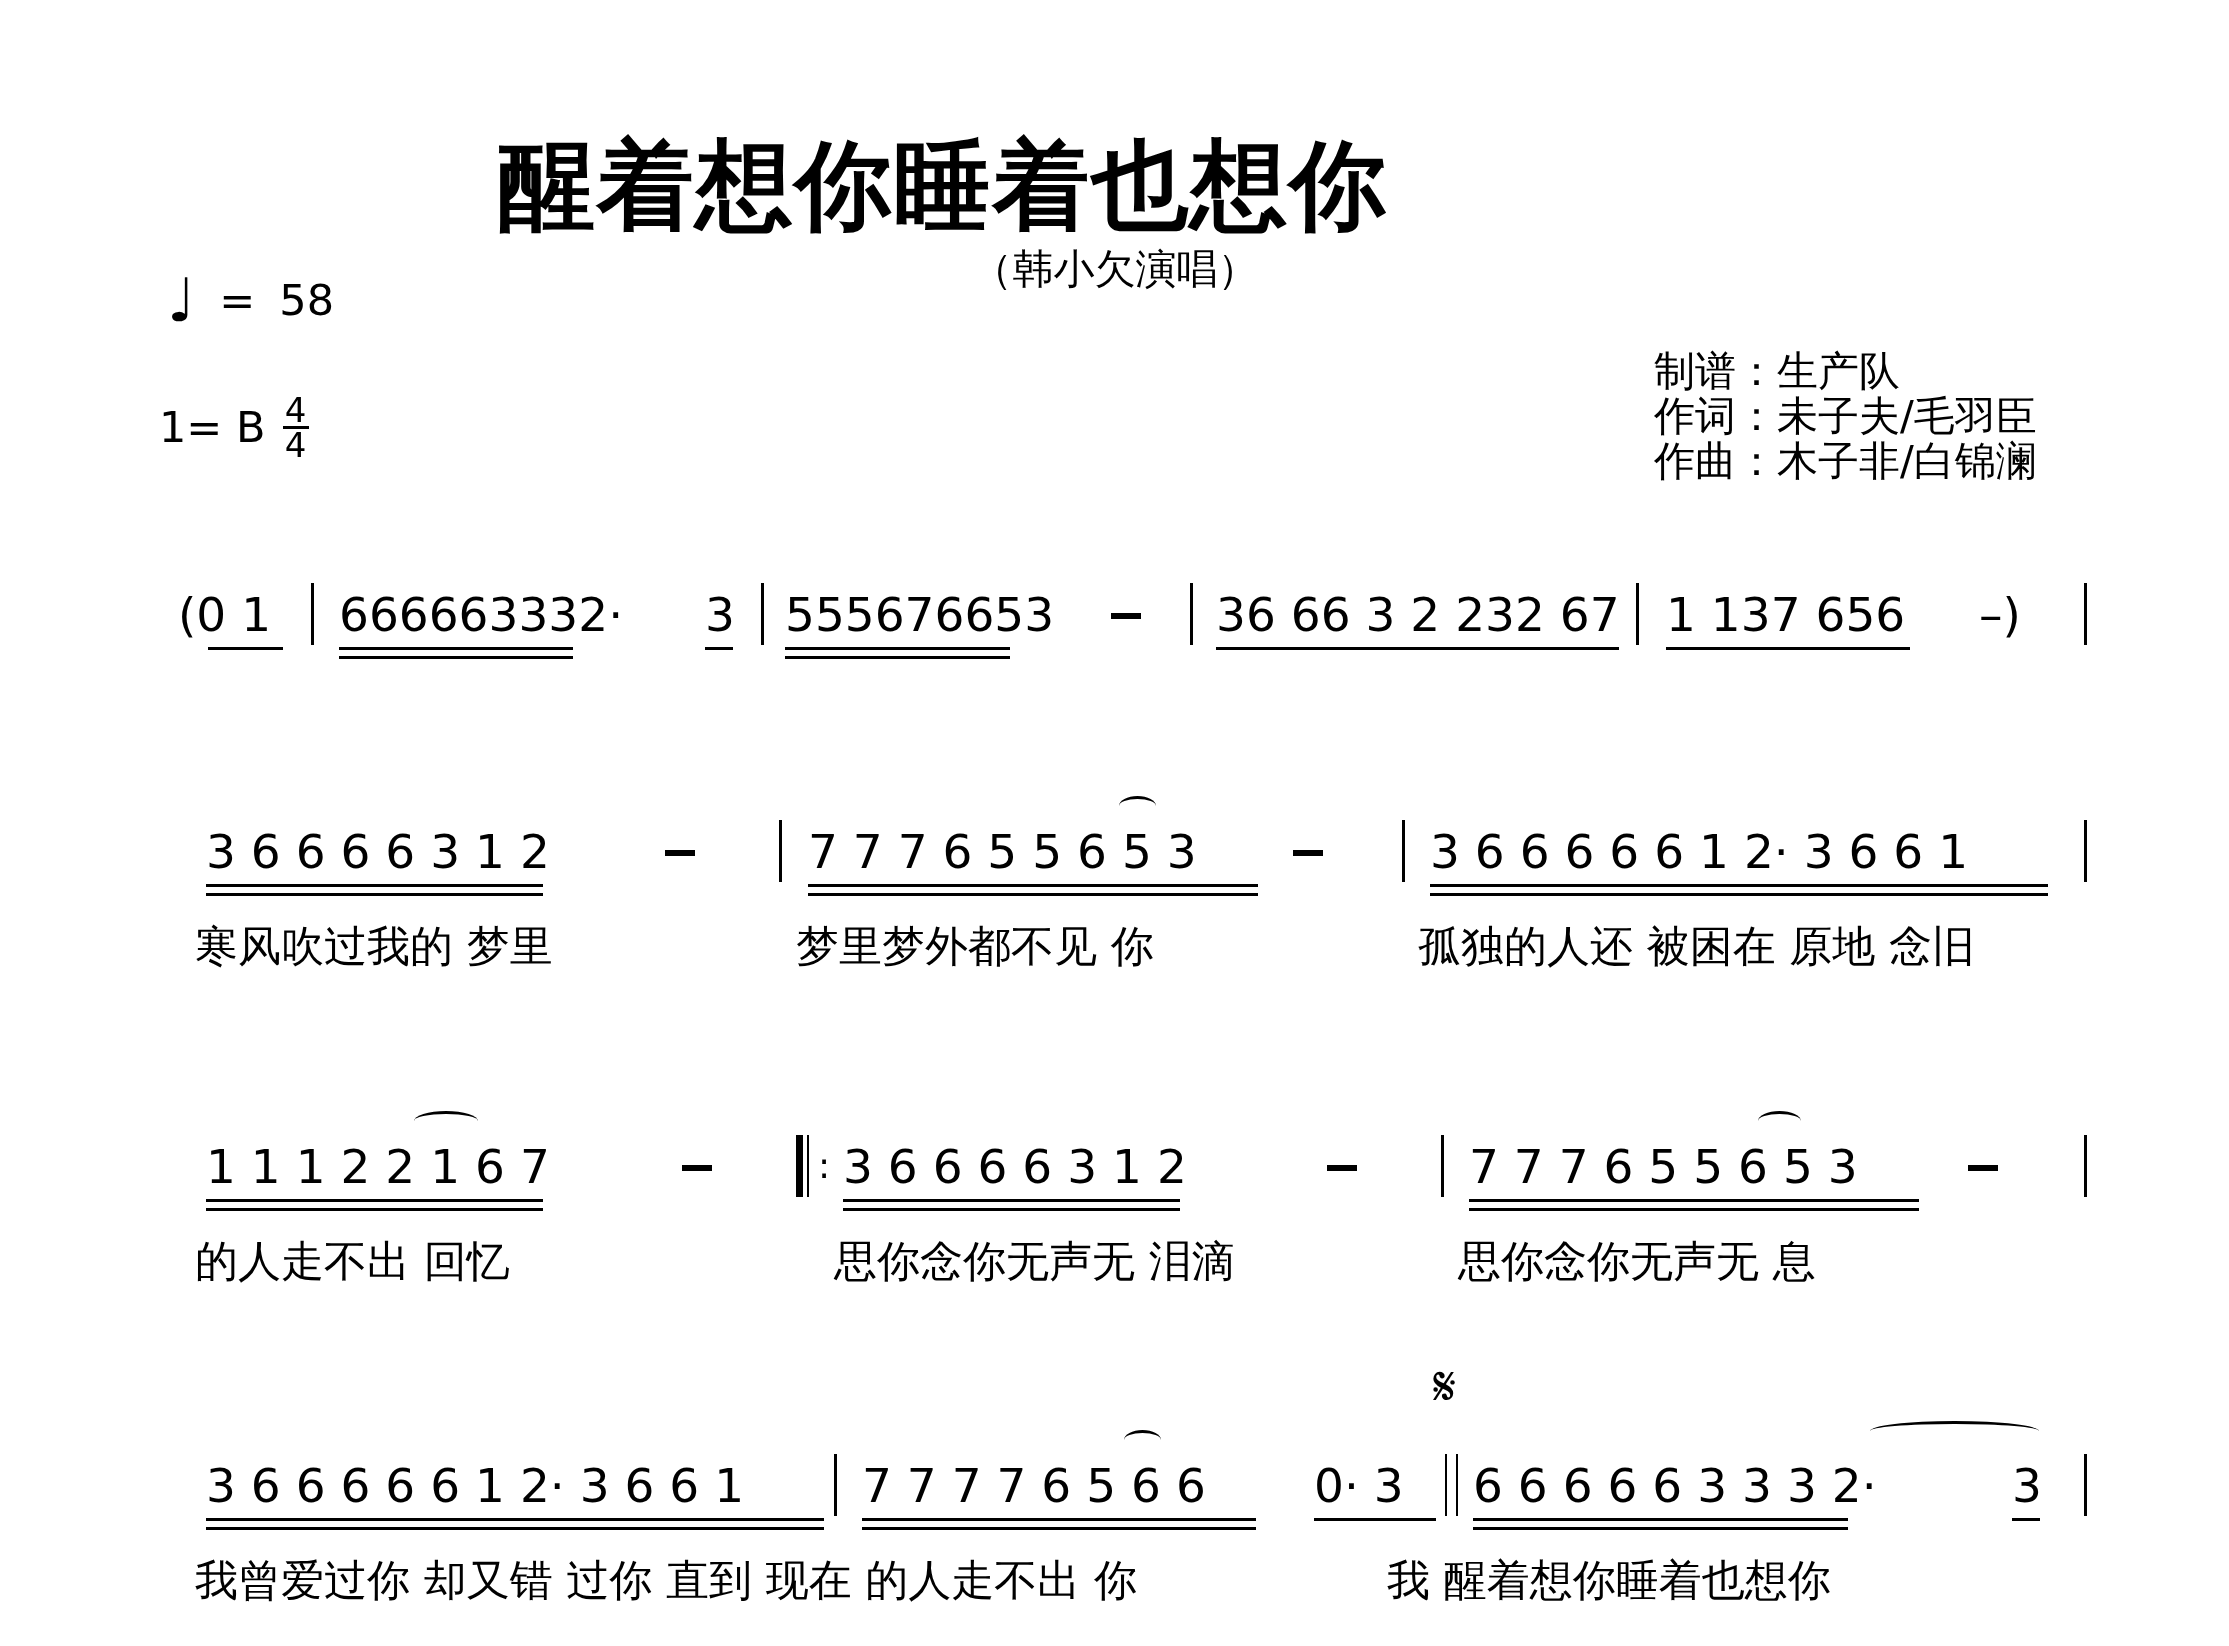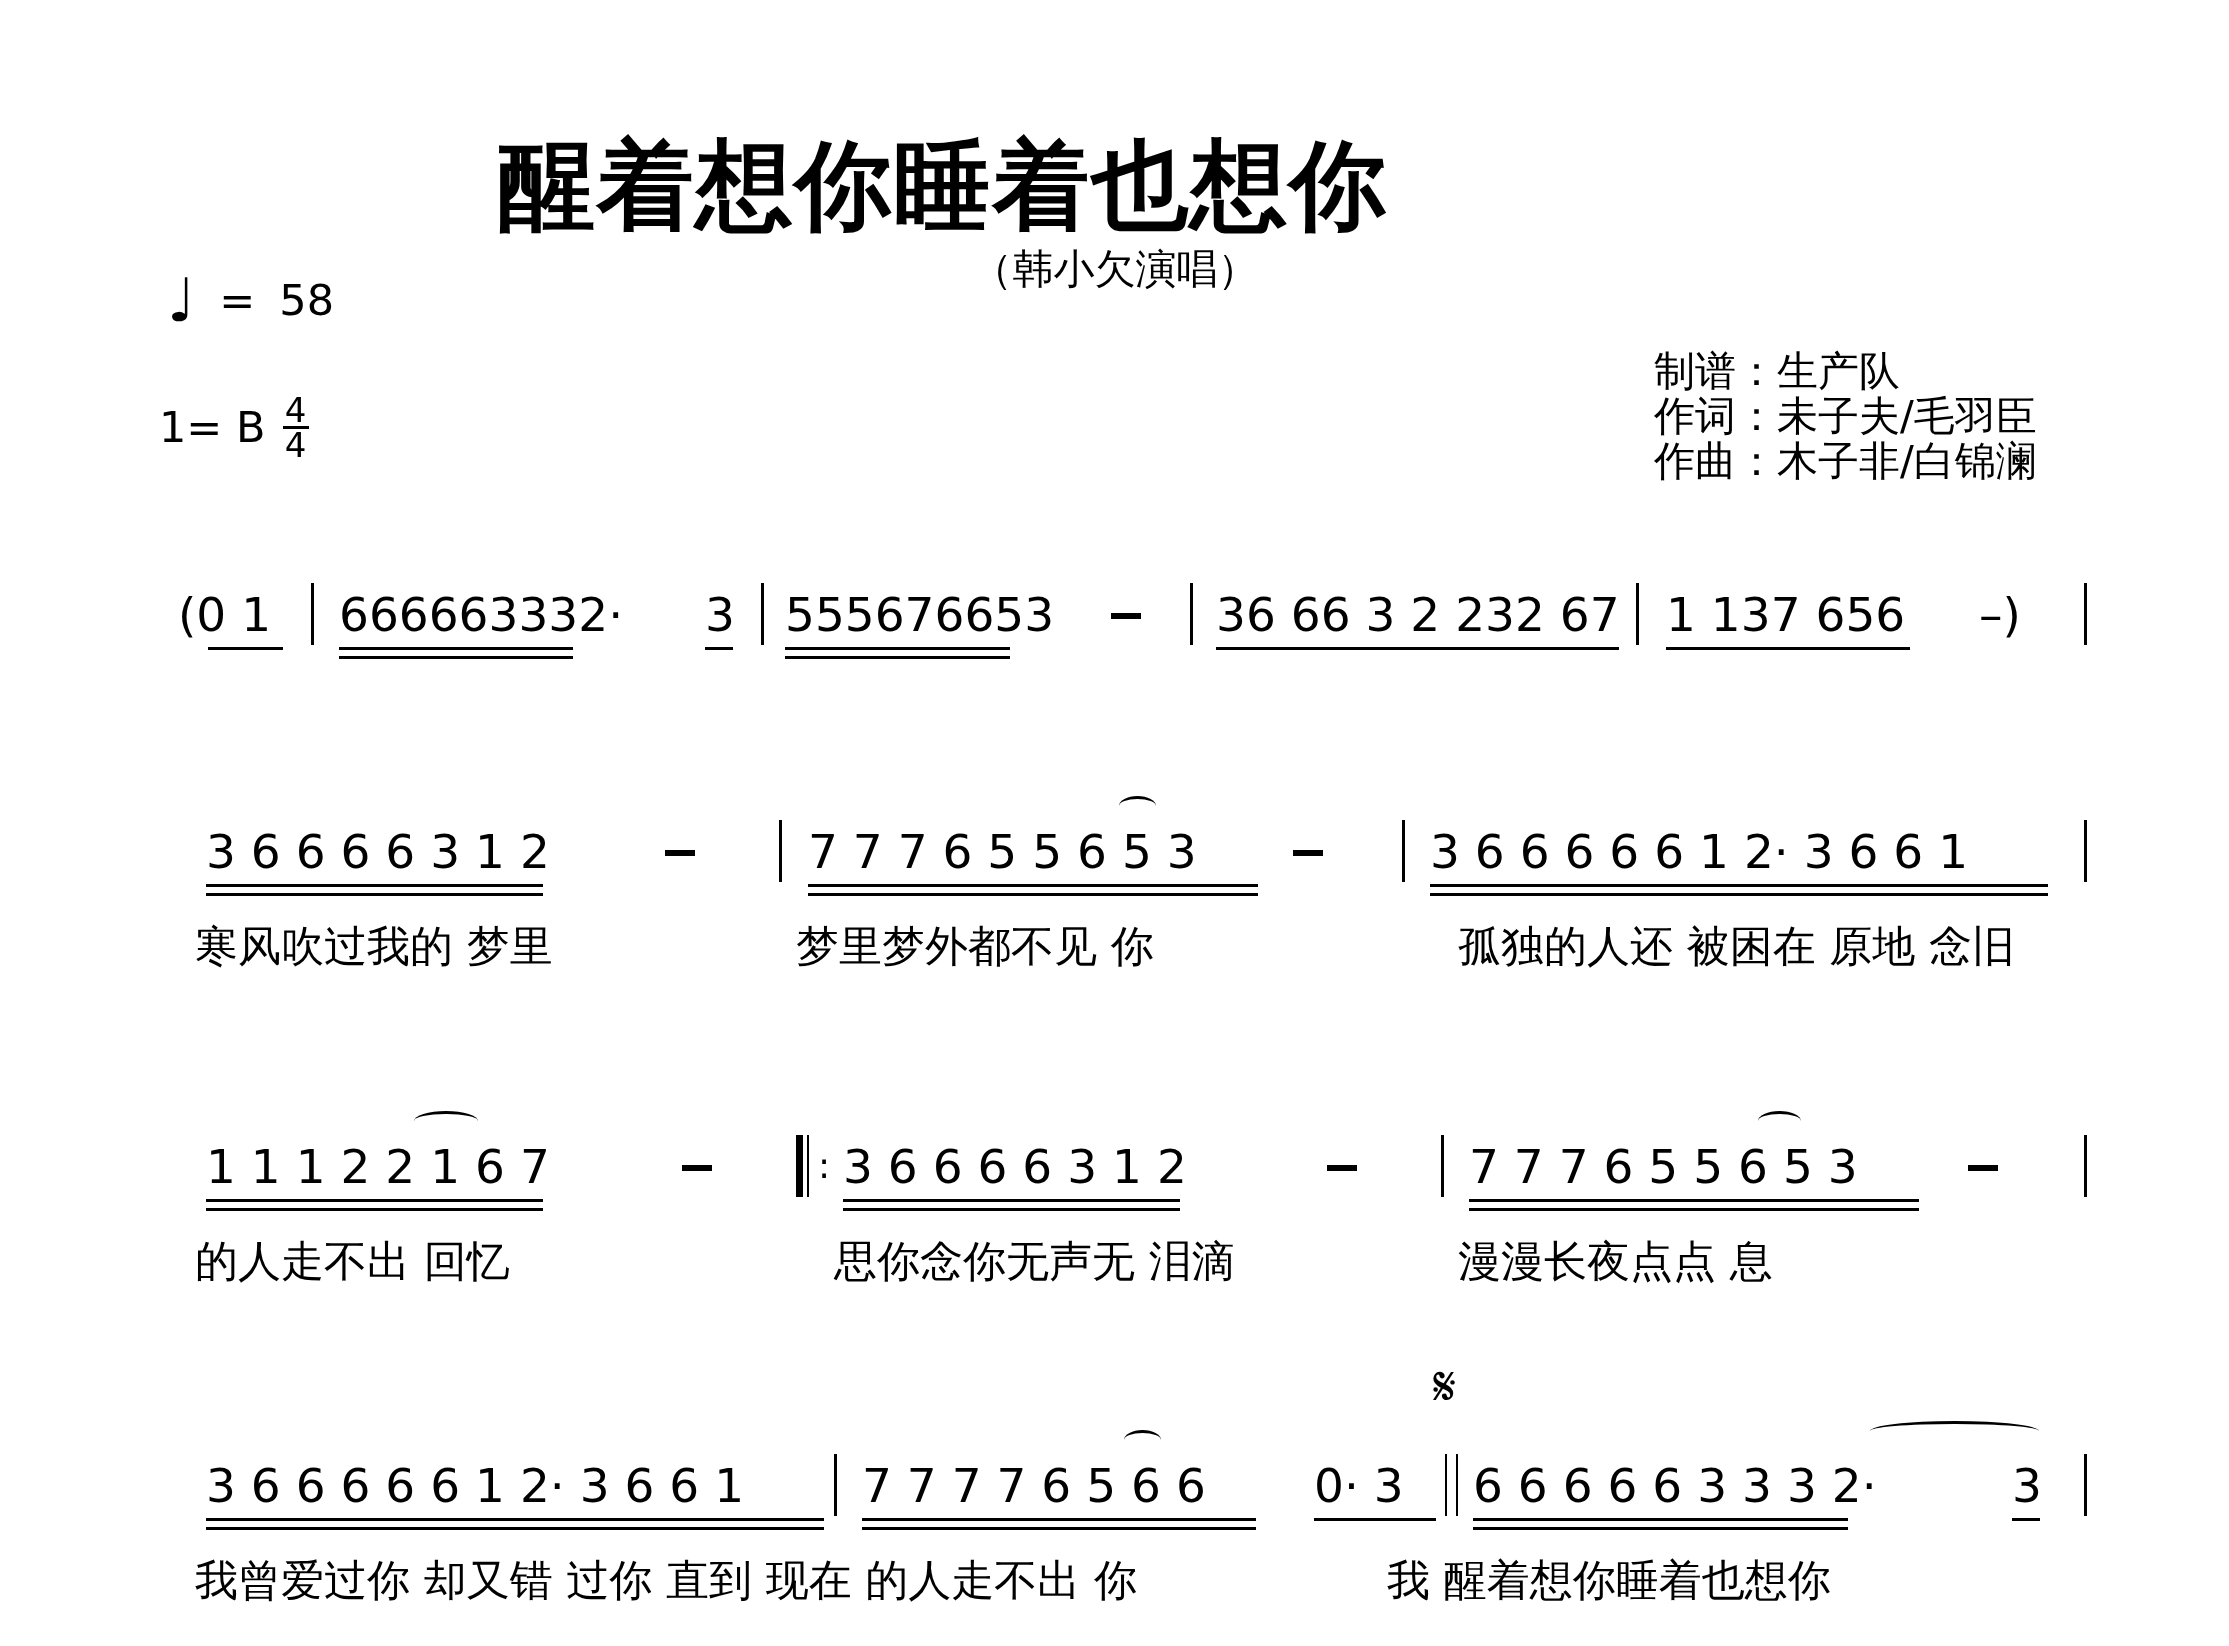--- a/index.html
+++ b/index.html
@@ -90,21 +90,21 @@
       <div class="barline" style="left: 601px;"></div>
       <div class="ntok" style="left: 630px;">7 7 7 6 5 5 6 5 3</div>
       <div class="dash" style="left: 1115px;"></div>
       <div class="barline" style="left: 1224px;"></div>
       <div class="ntok" style="left: 1252px;">3 6 6 6 6  6 1 2·  3 6  6 1</div>
       <div class="barline" style="left: 1906px;"></div>
     </div>
   <div class="lyrics">
       <div class="ltok" style="left: 17px;">寒风吹过我的 梦里</div>
       <div class="ltok" style="left: 618px;">梦里梦外都不见  你</div>
-      <div class="ltok" style="left: 1280px;">孤独的人还 被困在   原地  念旧</div>
+      <div class="ltok" style="left: 1240px;">孤独的人还 被困在   原地  念旧</div>
     </div>
   <div class="uline" style="left:28px;top:60px;width:337px;"></div>
   <div class="uline" style="left:28px;top:69px;width:337px;"></div>
   <div class="uline" style="left:630px;top:60px;width:450px;"></div>
   <div class="uline" style="left:630px;top:69px;width:450px;"></div>
   <div class="uline" style="left:1252px;top:60px;width:618px;"></div>
   <div class="uline" style="left:1252px;top:69px;width:618px;"></div>
   <div class="slur" style="left:941px;top:-28px;width:37px;"></div>
 </div>
 
@@ -118,21 +118,21 @@
       <div class="ntok" style="left: 665px;">3 6 6 6 6 3  1 2</div>
       <div class="dash" style="left: 1149px;"></div>
       <div class="barline" style="left: 1263px;"></div>
       <div class="ntok" style="left: 1291px;">7 7 7 6 5 5 6 5 3</div>
       <div class="dash" style="left: 1790px;"></div>
       <div class="barline" style="left: 1906px;"></div>
     </div>
   <div class="lyrics">
       <div class="ltok" style="left: 17px;">的人走不出    回忆</div>
       <div class="ltok" style="left: 656px;">思你念你无声无 泪滴</div>
-      <div class="ltok" style="left: 1280px;">漫漫长夜点点  息</div>
+      <div class="ltok" style="left: 1280px;">思你念你无声无  息</div>
     </div>
   <div class="uline" style="left:28px;top:60px;width:337px;"></div>
   <div class="uline" style="left:28px;top:69px;width:337px;"></div>
   <div class="uline" style="left:665px;top:60px;width:337px;"></div>
   <div class="uline" style="left:665px;top:69px;width:337px;"></div>
   <div class="uline" style="left:1291px;top:60px;width:450px;"></div>
   <div class="uline" style="left:1291px;top:69px;width:450px;"></div>
   <div class="slur" style="left:236px;top:-28px;width:64px;"></div>
   <div class="slur" style="left:1580px;top:-28px;width:43px;"></div>
 </div>

